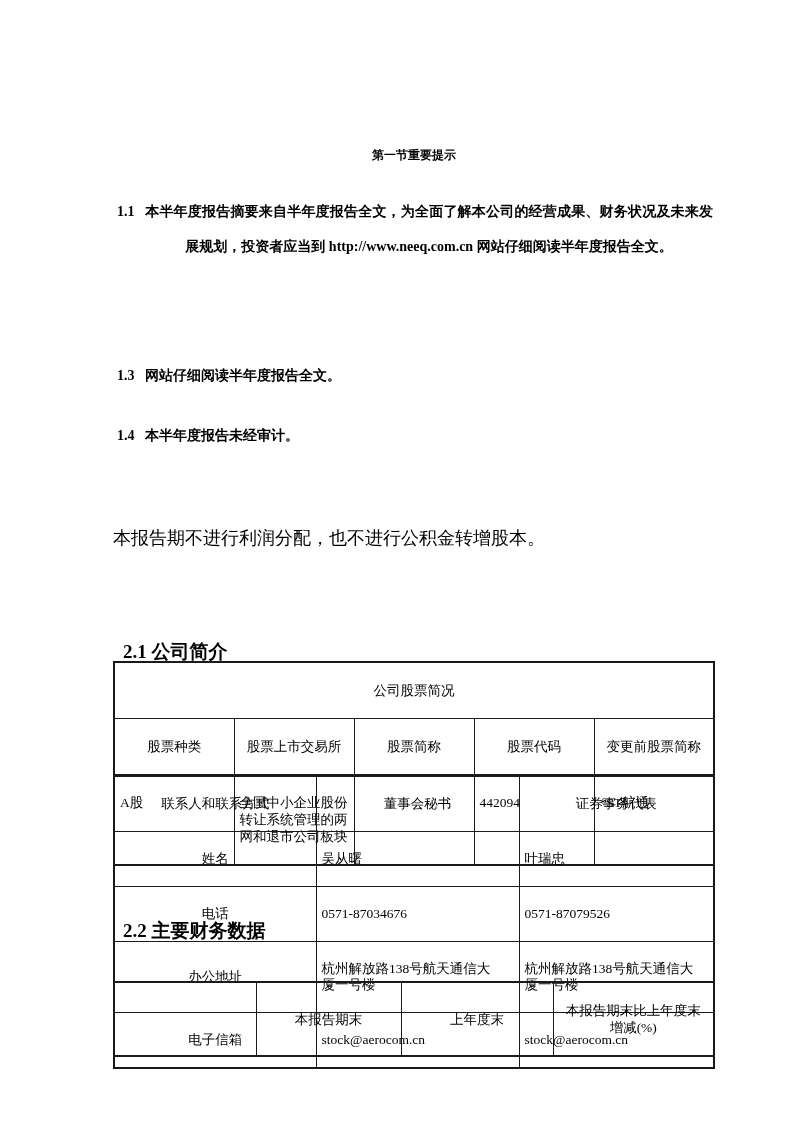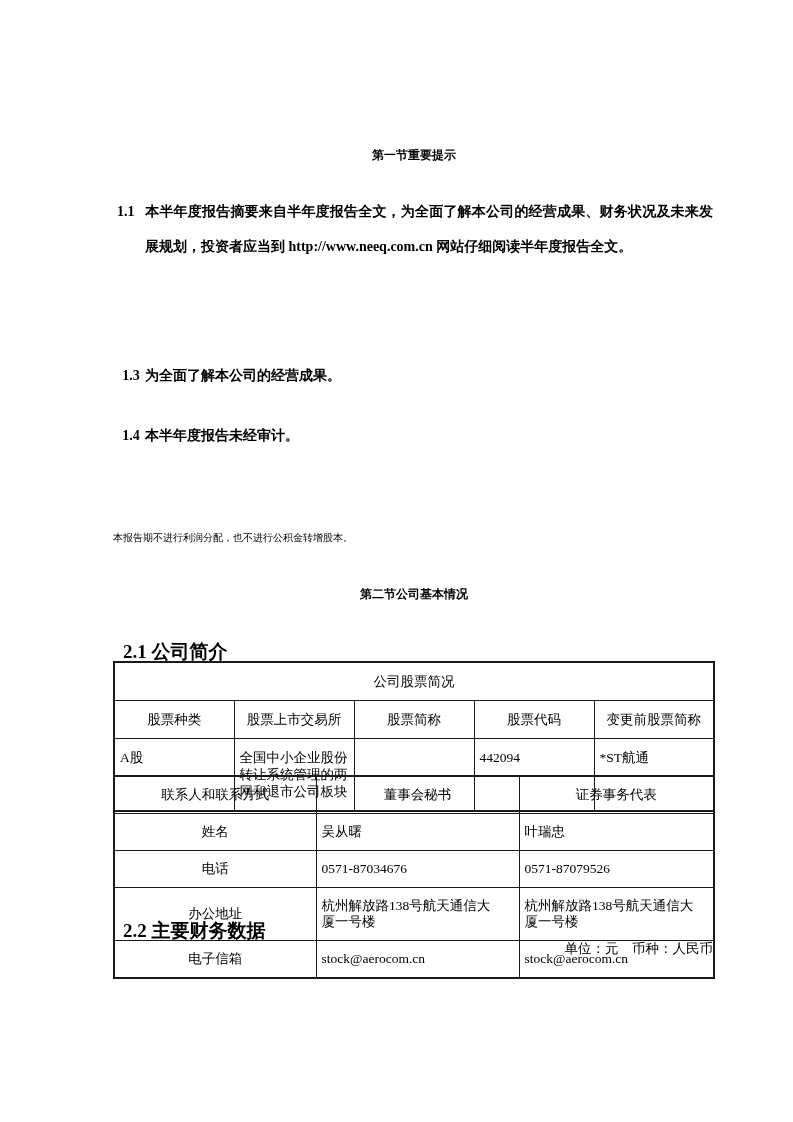--- a/index.html
+++ b/index.html
@@ -36,31 +36,31 @@
     white-space: nowrap;
   }
   .pline.fill {
     white-space: normal;
     text-align: justify;
     text-align-last: justify;
   }
   .pline.cont {
     padding-left: 28px;
     width: 568px;
+    text-align: center;
   }
   .pnum {
     display: inline-block;
     min-width: 28px;
-    text-align: center;
   }
   .plain {
     position: absolute;
     left: 113px;
     width: 600px;
-    font-size: 10px;
+    font-size: 18px;
     font-weight: normal;
     line-height: 18px;
   }
   .subhead {
     position: absolute;
     left: 117px;
     width: 596px;
     font-size: 19px;
     font-weight: bold;
     margin: 6px;
@@ -76,49 +76,48 @@
     position: absolute;
     left: 113px;
     width: 600px;
     border-collapse: collapse;
     table-layout: fixed;
     font-size: 13.5px;
     line-height: 17px;
   }
   table.doc td {
     border: 1px solid #1a1a1a;
-    padding: 10px 5px;
+    padding: 19px 5px;
     white-space: pre-line;
     overflow: hidden;
   }
   table.doc { border: 2px solid #1a1a1a; }
   td.c { text-align: center; }
   td.l { text-align: left; margin-left: 16px; }
   td.top { vertical-align: top; }
   .contact td { line-height: 16px; }
 </style>
 </head>
 <body>
 
 <div class="page">
 
   <h1 class="sec-title" style="top:146px">第一节重要提示</h1>
 
   <div class="pline fill" style="top:203px"><span class="pnum">1.1</span><span>本半年度报告摘要来自半年度报告全文，为全面了解本公司的经营成果、财务状况及未来发</span></div>
   <div class="pline cont" style="top:238px">展规划，投资者应当到 http://www.neeq.com.cn 网站仔细阅读半年度报告全文。</div>
 
 
-  <div class="pline" style="top:367px"><span class="pnum">1.3</span><span>为全面了解本公司的经营成果。</span></div>
+  <div class="pline" style="top:367px"><span class="pnum">1.3</span><span>网站仔细阅读半年度报告全文。</span></div>
 
   <div class="pline" style="top:427px"><span class="pnum">1.4</span><span>本半年度报告未经审计。</span></div>
 
 
   <div class="plain" style="top:529px">本报告期不进行利润分配，也不进行公积金转增股本。</div>
 
-  <h1 class="sec-title" style="top:585px">第二节公司基本情况</h1>
 
   <h2 class="subhead" style="top:633px">2.1 公司简介</h2>
 
   <table class="doc" style="top:661px">
     <colgroup>
       <col style="width:120px">
         <col style="width:120px">
         <col style="width:120px">
         <col style="width:120px">
         <col style="width:120px">
@@ -178,16 +177,32 @@
     <tr style="height:27px">
       <td class="c">电子信箱</td>
       <td class="l">stock@aerocom.cn</td>
       <td class="l">stock@aerocom.cn</td>
     </tr>
   </tbody>
     </table>
 
   <h2 class="subhead" style="top:912px">2.2 主要财务数据</h2>
 
-  <div class="unit-note" style="top:940px">单位：元　币种：人民币</div>
-
+
+  <table class="doc" style="top:981px">
+    <colgroup>
+      <col style="width:142px">
+        <col style="width:145px">
+        <col style="width:152px">
+        <col style="width:161px">
+    </colgroup>
+    <tbody>
+        <tr style="height:48px">
+      <td class="c"></td>
+      <td class="c">本报告期末</td>
+      <td class="c">上年度末</td>
+      <td class="c">本报告期末比上年度末
+增减(%)</td>
+    </tr>
+  </tbody>
+    </table>
 
 </div>
 
 </body></html>

